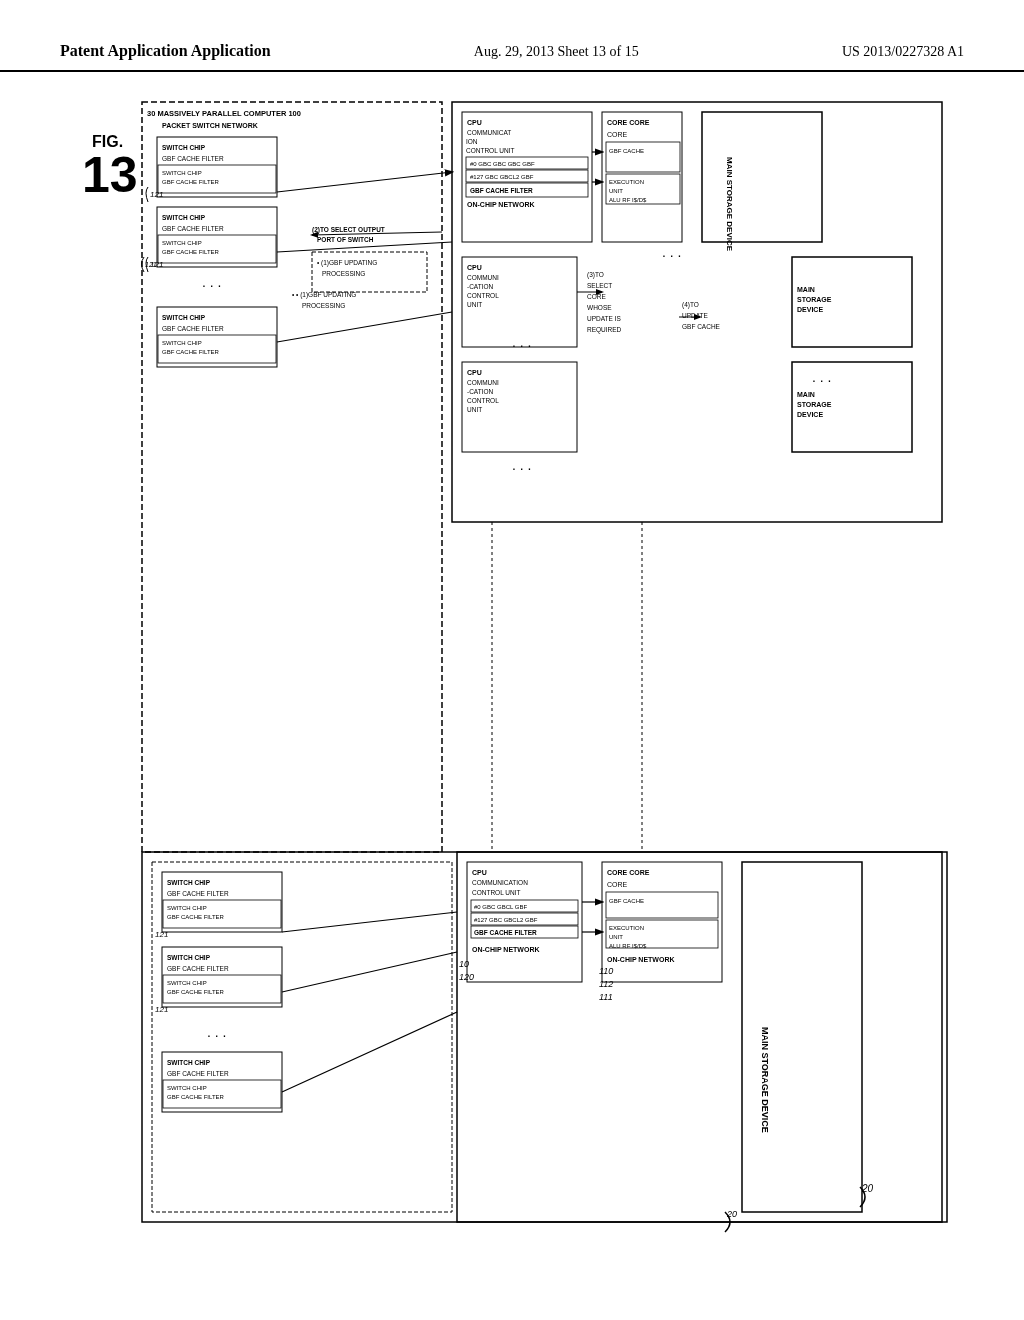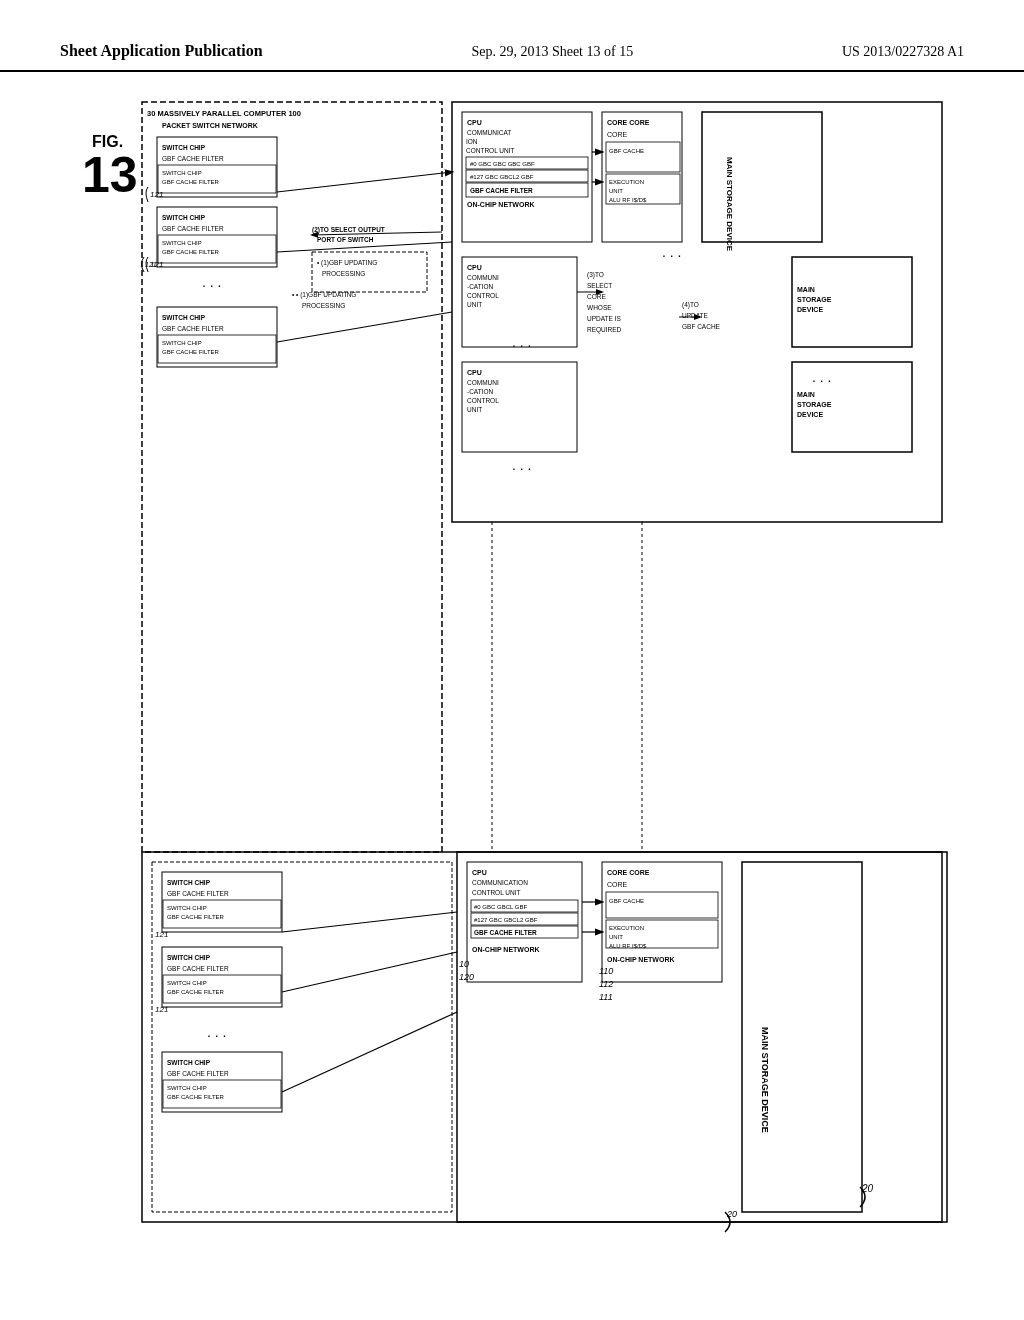--- a/index.html
+++ b/index.html
@@ -35,22 +35,22 @@
     
     .content {
       padding: 20px 50px;
       position: relative;
     }
   </style>
 </head>
 <body>
 
 <div class="header">
-  <span class="header-left">Sheet Application Publication</span>
-  <span class="header-center">Sep. 29, 2013  Sheet 13 of 15</span>
+  <span class="header-left">Patent Application Application</span>
+  <span class="header-center">Aug. 29, 2013  Sheet 13 of 15</span>
   <span class="header-right">US 2013/0227328 A1</span>
 </div>
 
 <div class="content">
 
   <svg viewBox="0 0 900 1160" xmlns="http://www.w3.org/2000/svg" style="width:900px; height:1160px; display:block; margin:0 auto;">
 
     <text x="30" y="55" font-family="Arial" font-size="16" font-weight="bold">FIG.</text>
     <text x="20" y="100" font-family="Arial" font-size="50" font-weight="bold">13</text>
 

